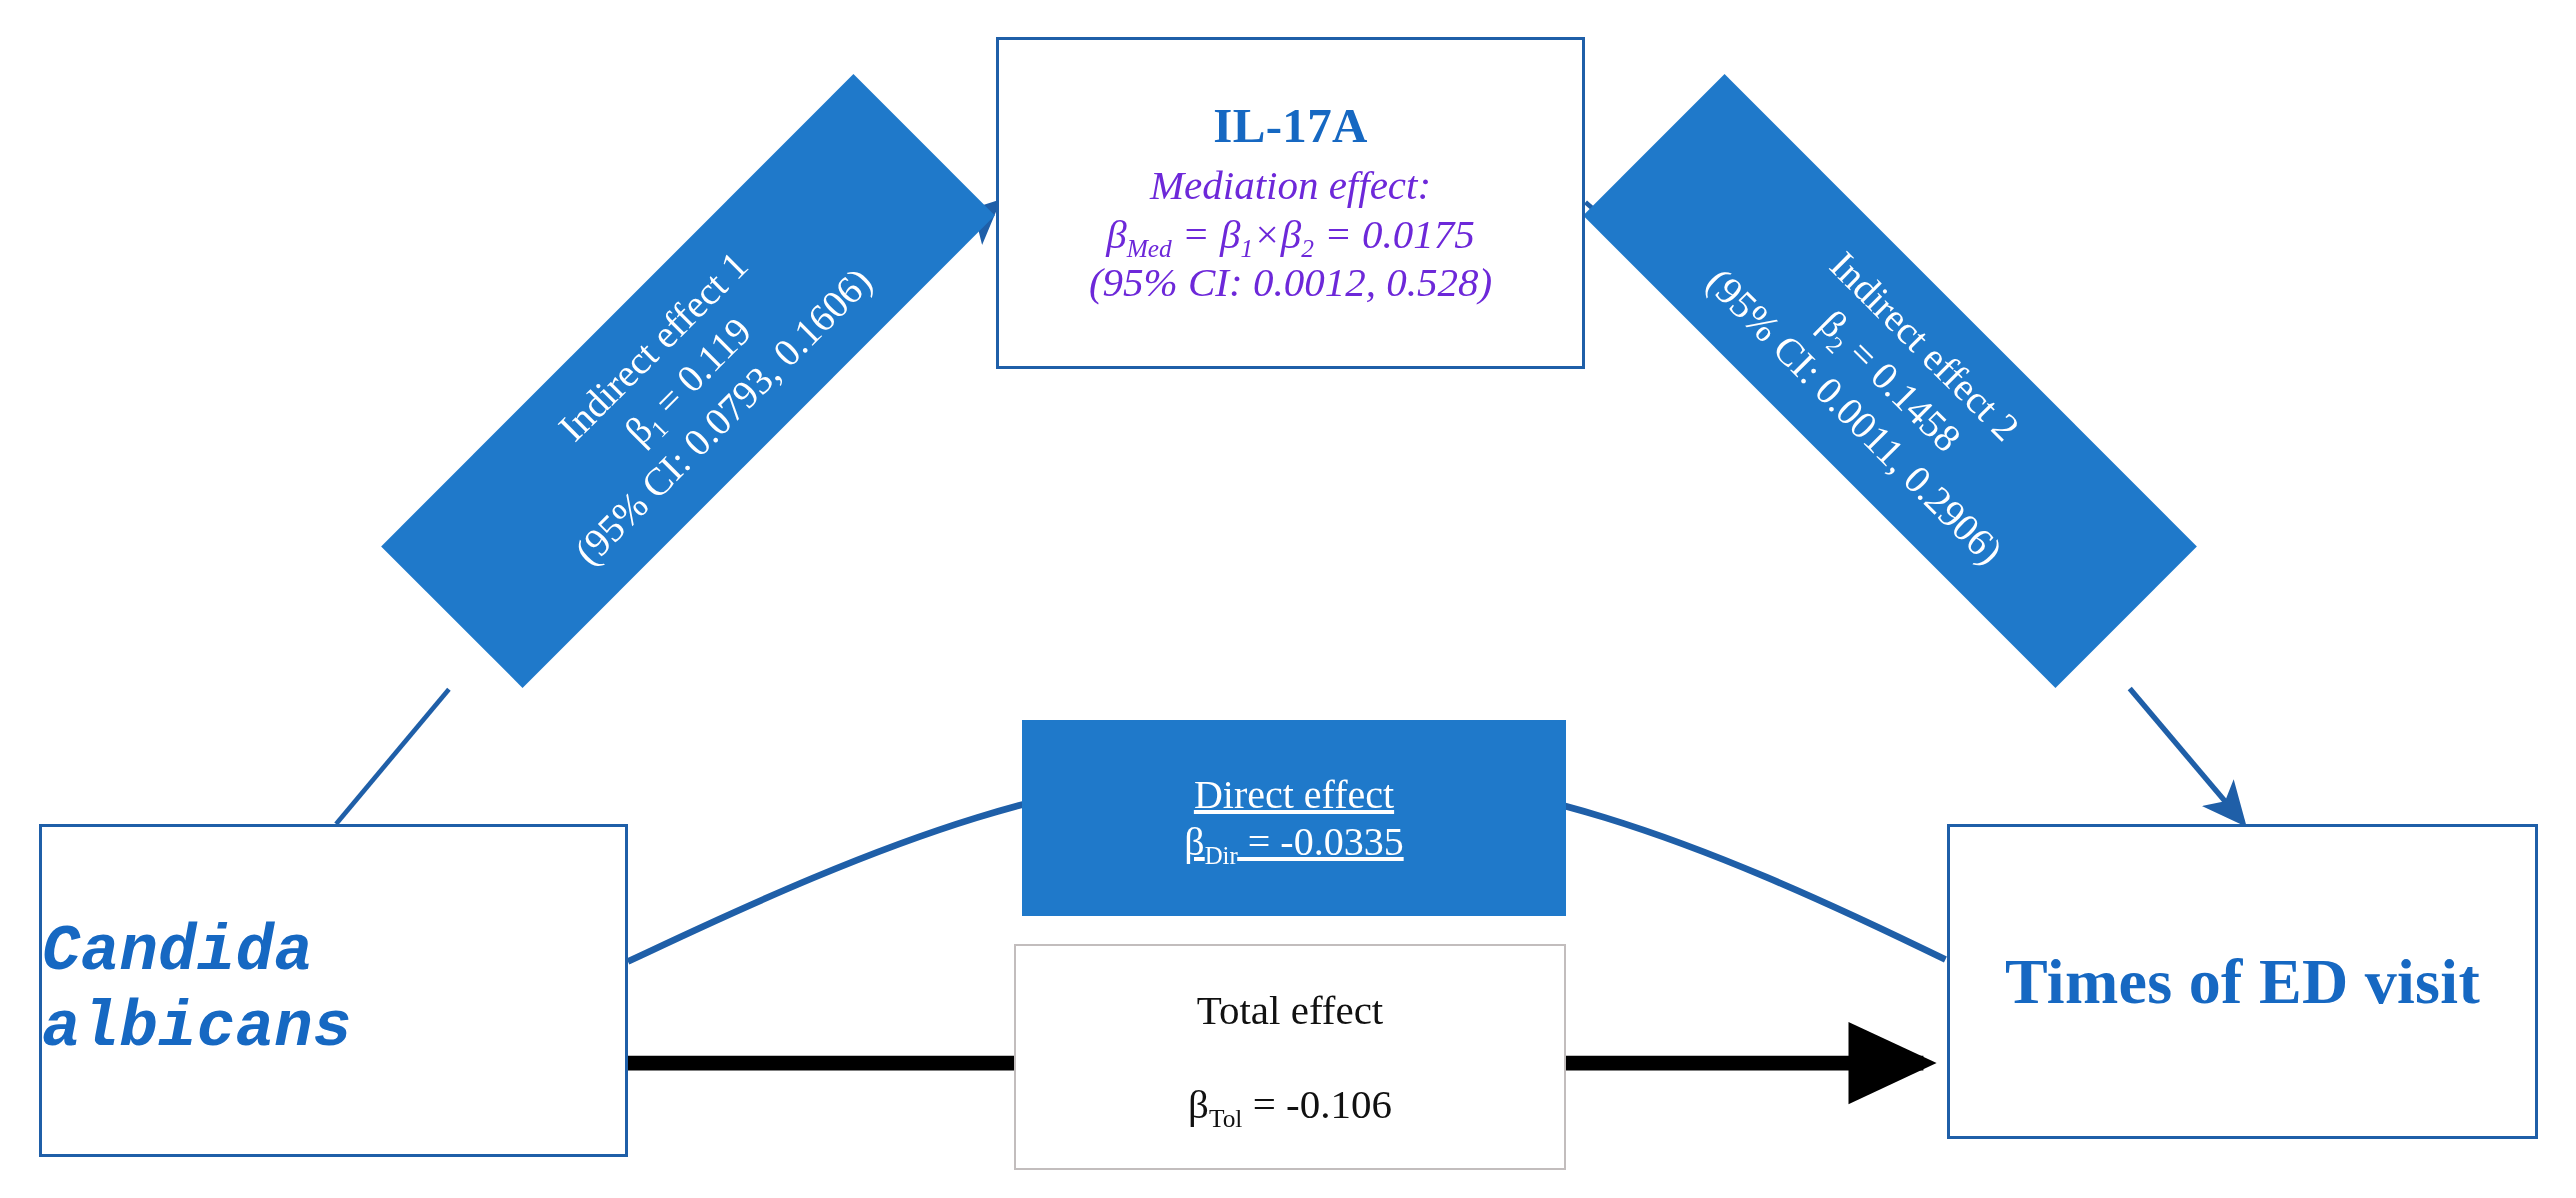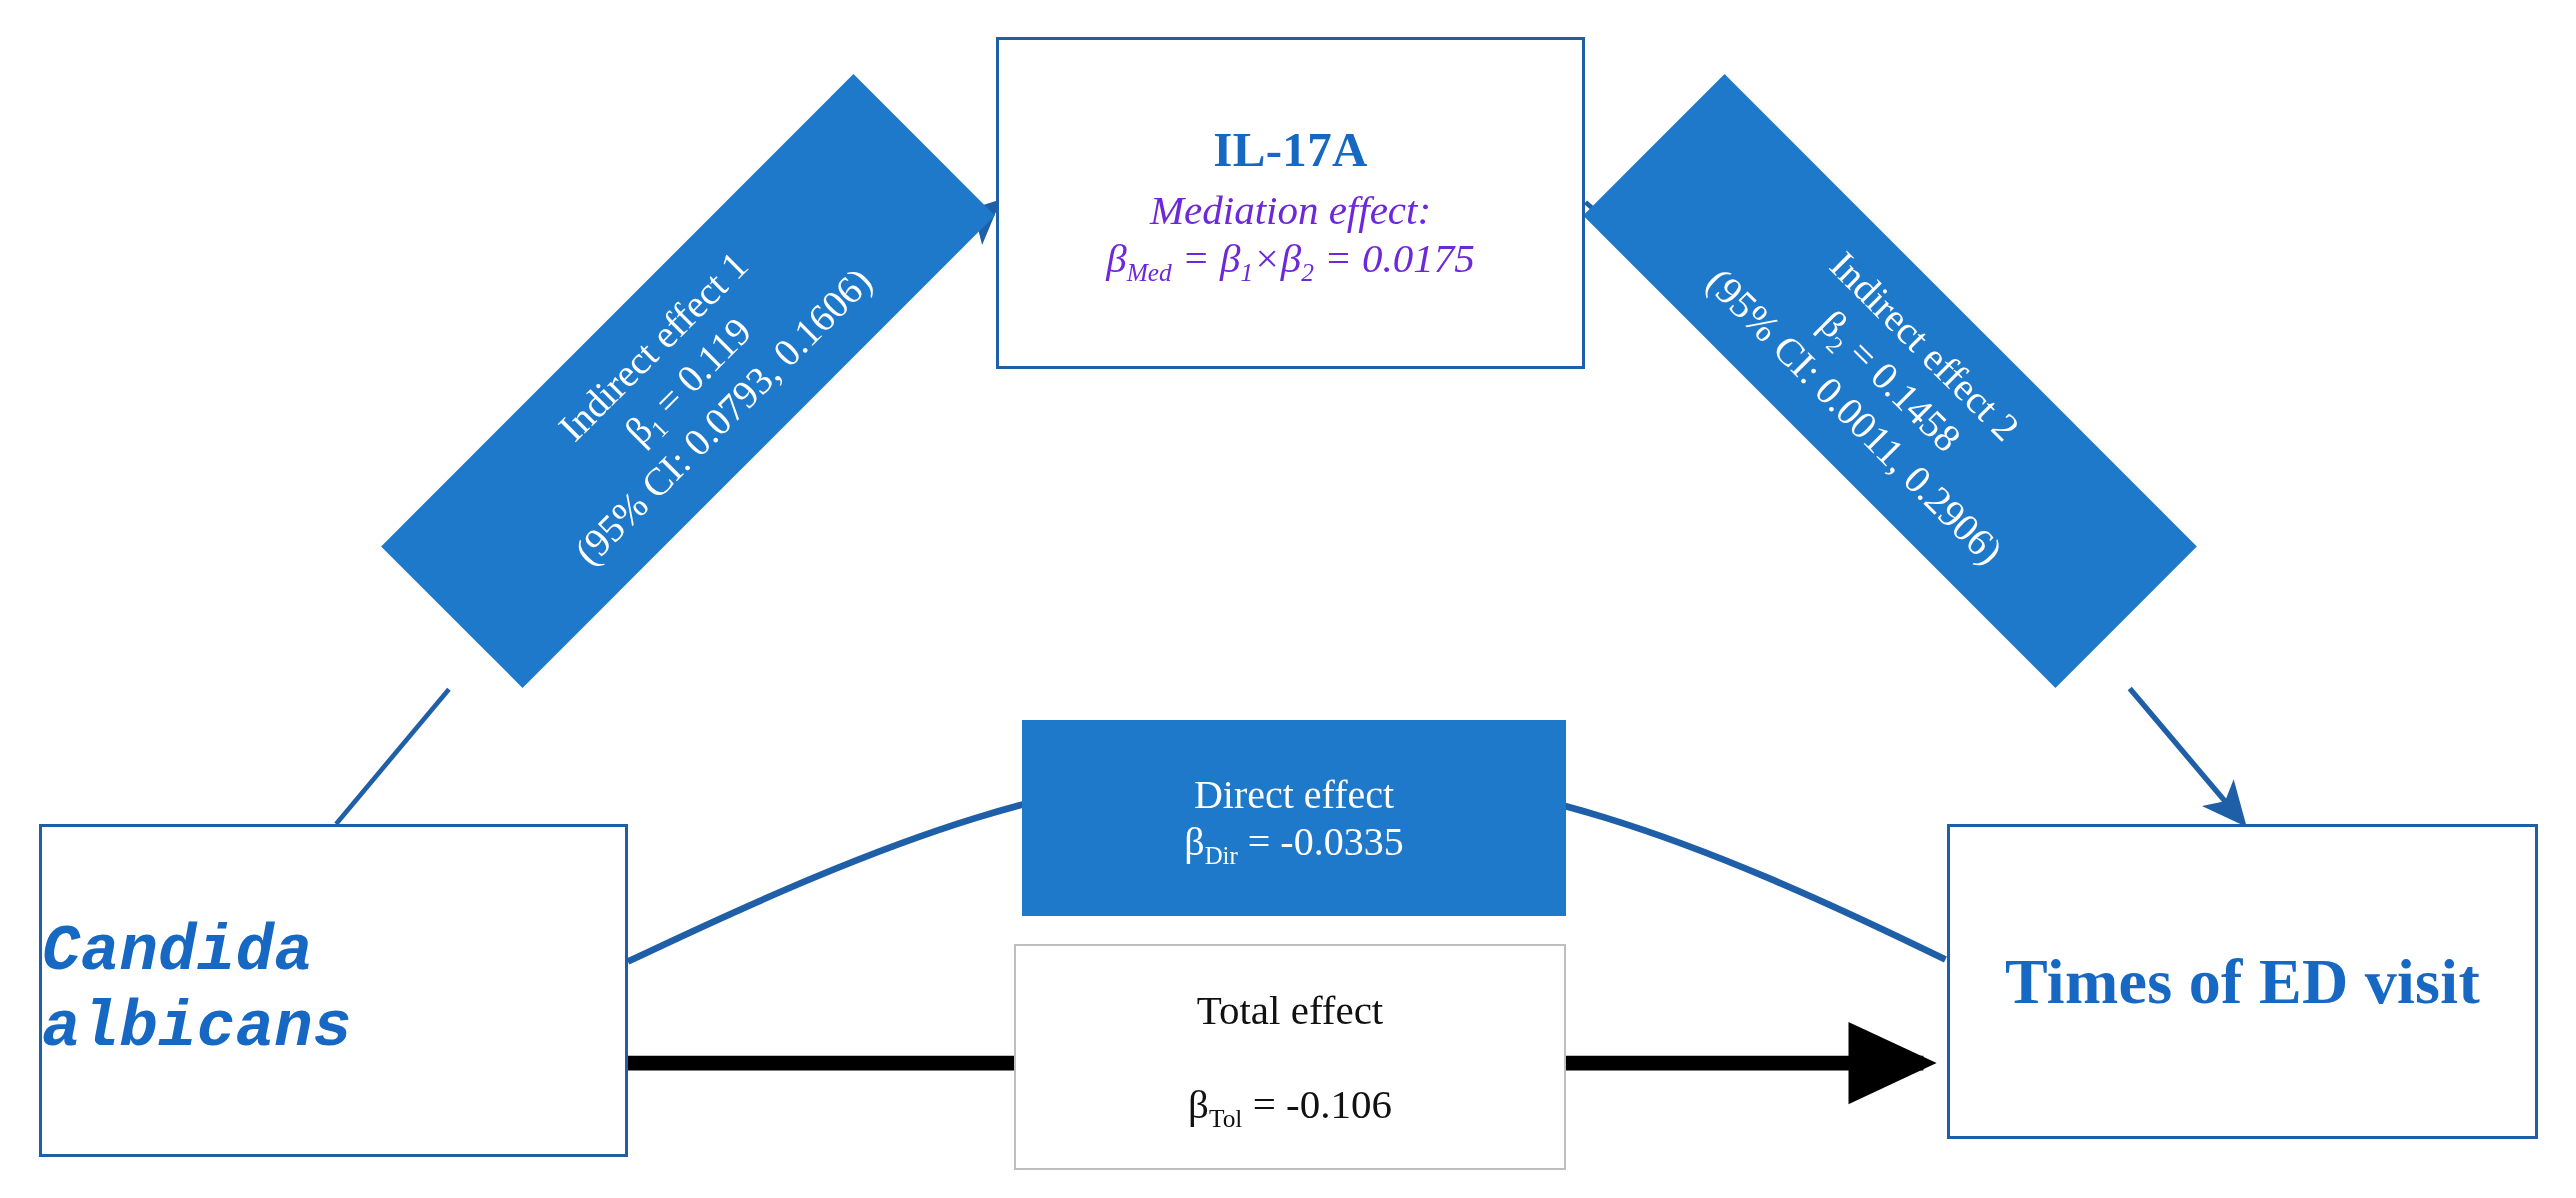--- a/index.html
+++ b/index.html
@@ -90,20 +90,21 @@
     font-size: 41px;
     color: #6d28d9;
     white-space: nowrap;
     font-style: italic;
   }
 
   
   #node-direct {
     left: 1022px; top: 720px; width: 544px; height: 196px;
     padding: 8px 6.7px;
+    text-decoration: underline;
   }
   #node-direct .d-line {
     font-size: 40px;
     color: #ffffff;
     white-space: nowrap;
   }
 
   
   #node-total {
     left: 1014px; top: 944px; width: 552px; height: 226px;
@@ -195,20 +196,21 @@
     </div>
     <div class="b-line">(95% CI: 0.0011, 0.2906)</div>
   </div>
 
   <div class="node node-outline" id="node-mediator">
     <div class="m-title">IL-17A</div>
     <div class="m-line">Mediation effect:</div>
     <div class="m-line nowrap">
       <span>β</span><span class="sub">Med</span><span> = β</span><span class="sub">1</span><span>×β</span><span class="sub">2</span><span> = 0.0175</span>
     </div>
+    <div class="m-line">(95% CI: 0.0012, 0.528)</div>
   </div>
 
   <div class="node node-filled" id="node-direct">
     <div class="d-line">Direct effect</div>
     <div class="d-line nowrap">
       <span>β</span><span class="sub">Dir</span><span> = -0.0335</span>
     </div>
   </div>
 
   <div class="node node-plain" id="node-total">

